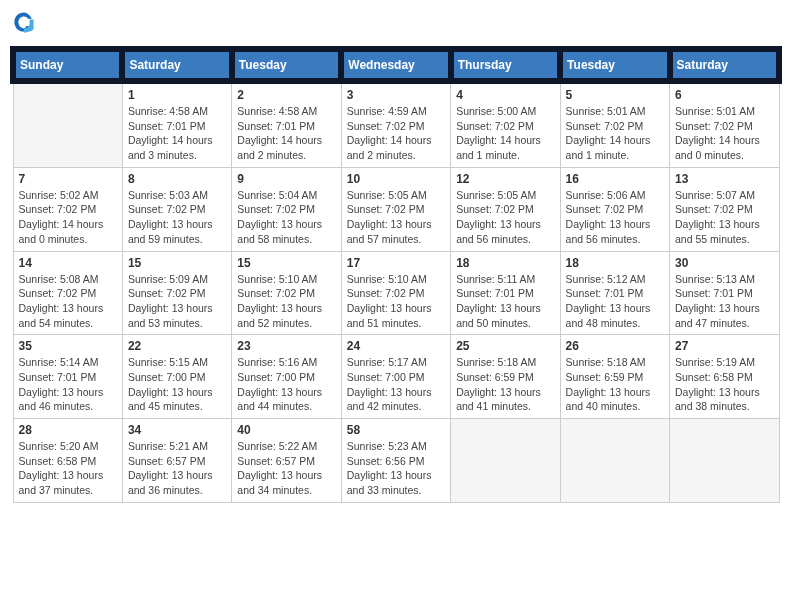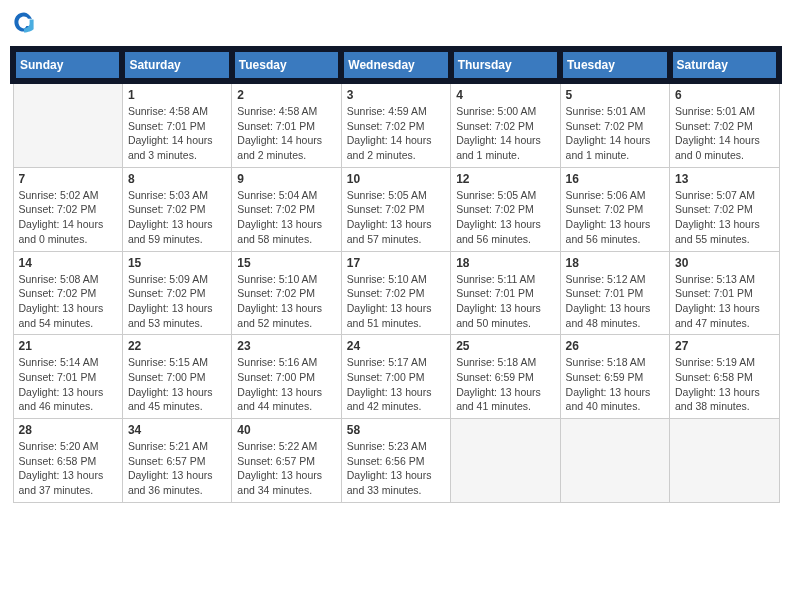--- a/index.html
+++ b/index.html
@@ -200,21 +200,21 @@
           <span class="day-num">18</span>
           <div class="day-info">Sunrise: 5:12 AM<br>Sunset: 7:01 PM<br>Daylight: 13 hours<br>and 48 minutes.</div>
         </td>
         <td>
           <span class="day-num">30</span>
           <div class="day-info">Sunrise: 5:13 AM<br>Sunset: 7:01 PM<br>Daylight: 13 hours<br>and 47 minutes.</div>
         </td>
       </tr>
       <tr>
         <td>
-          <span class="day-num">21</span>
+          <span class="day-num">35</span>
           <div class="day-info">Sunrise: 5:14 AM<br>Sunset: 7:01 PM<br>Daylight: 13 hours<br>and 46 minutes.</div>
         </td>
         <td>
           <span class="day-num">22</span>
           <div class="day-info">Sunrise: 5:15 AM<br>Sunset: 7:00 PM<br>Daylight: 13 hours<br>and 45 minutes.</div>
         </td>
         <td>
           <span class="day-num">23</span>
           <div class="day-info">Sunrise: 5:16 AM<br>Sunset: 7:00 PM<br>Daylight: 13 hours<br>and 44 minutes.</div>
         </td>

